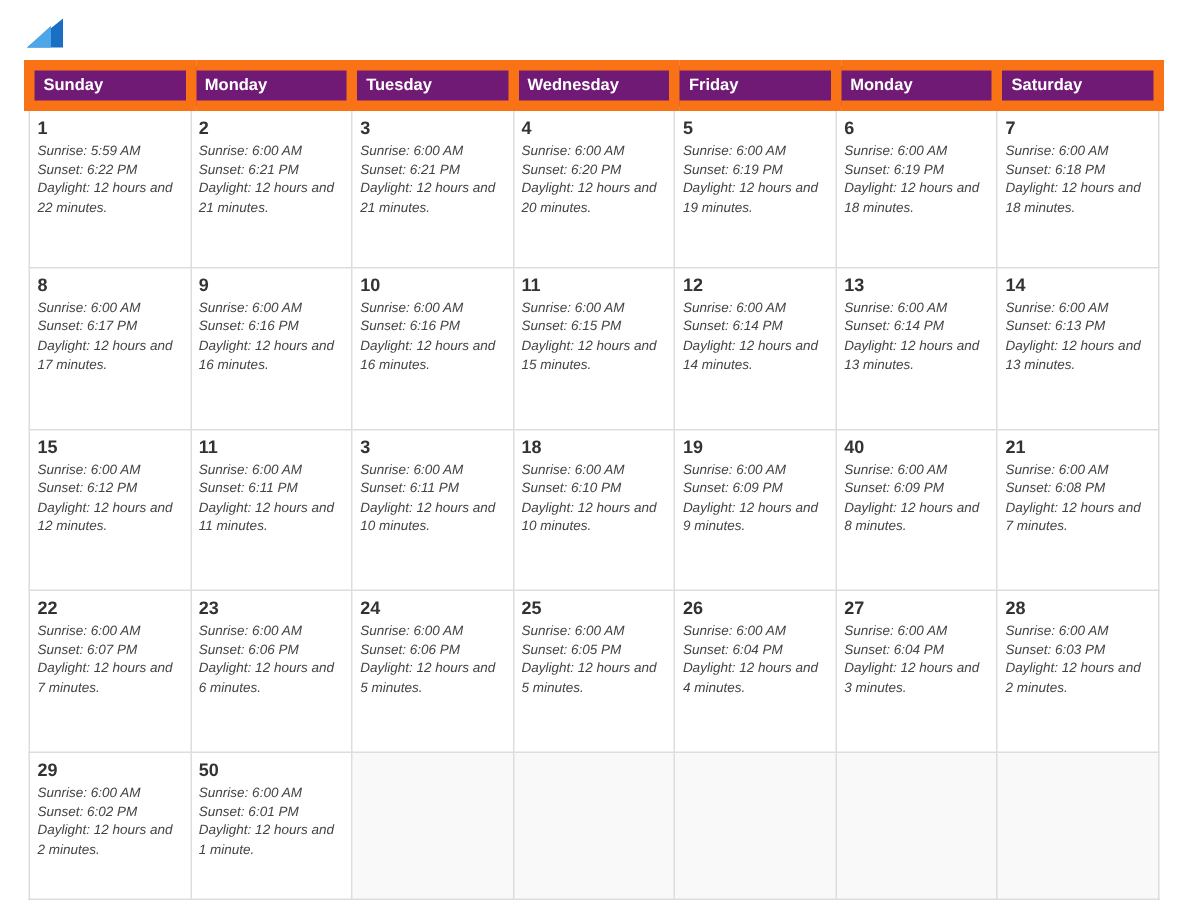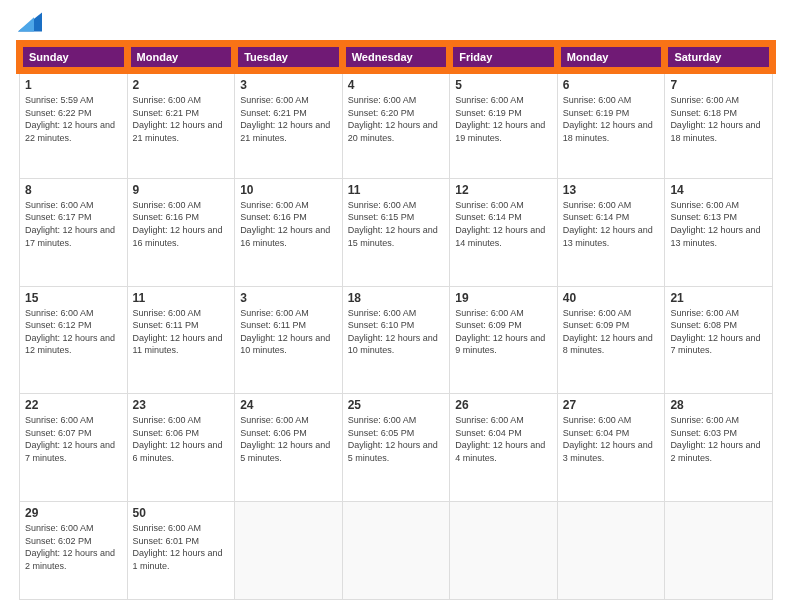--- a/index.html
+++ b/index.html
@@ -86,20 +86,21 @@
       font-size: 12px;
       font-weight: bold;
       color: #333;
       display: block;
       margin-bottom: 2px;
     }
     .day-info {
       font-size: 9px;
       color: #444;
       line-height: 1.4;
+      font-style: italic;
     }
     .empty {
       background: #f9f9f9;
     }
   </style>
 </head>
 <body>
 
 <div class="page">
   <div class="header">

